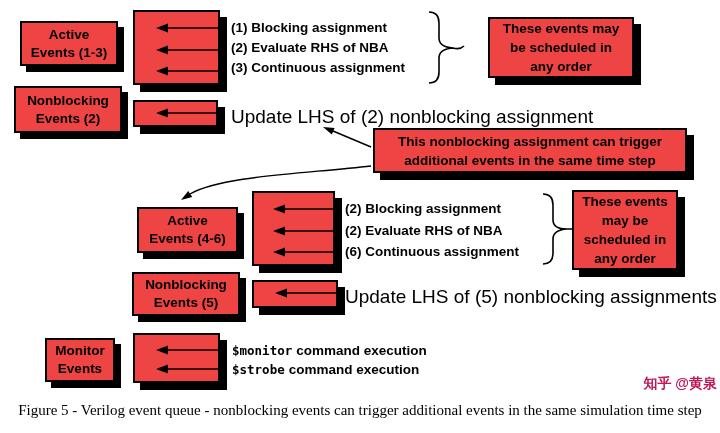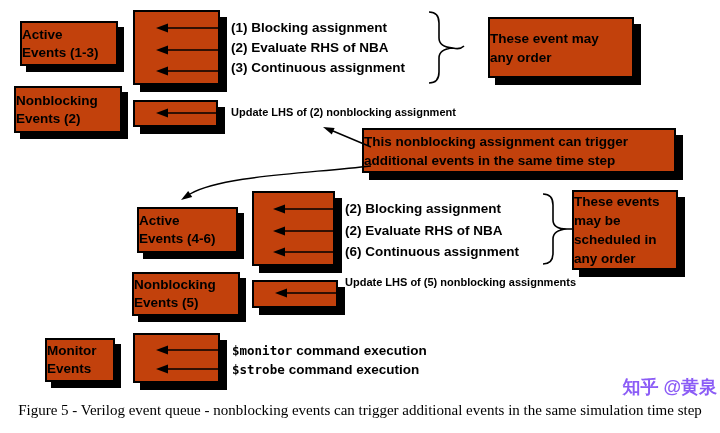--- a/index.html
+++ b/index.html
@@ -1,41 +1,41 @@
 <!DOCTYPE html>
 <html><head>
 <meta charset="utf-8">
 <style>
   html,body{margin:0;padding:0;background:#fff;}
   #canvas{position:relative;width:720px;height:433px;background:#fff;overflow:hidden;
           font-family:"Liberation Sans",sans-serif;color:#000;}
-  .box{position:absolute;box-sizing:border-box;background:#c2410c;border:2px solid #000;
-       display:flex;flex-direction:column;align-items:flex-start;justify-content:center;
+  .box{position:absolute;box-sizing:border-box;background:#ef4444;border:2px solid #000;
+       display:flex;flex-direction:column;align-items:center;justify-content:center;
        text-align:center;font-weight:bold;}
   .label-box{font-size:13.5px;line-height:18px;box-shadow:6px 6px 0 #000;}
   .arrow-box{box-shadow:7px 7px 0 #000;}
   .note-box{font-size:13.5px;line-height:19px;box-shadow:7px 7px 0 #000;}
   .trigger-box{font-size:13.5px;line-height:19px;box-shadow:7px 7px 0 #000;}
   .items{position:absolute;font-weight:bold;font-size:13.5px;white-space:nowrap;}
   .items-1{line-height:20px;}
   .items-3{line-height:21.5px;}
   .items-5{line-height:19px;}
-  .single-item{position:absolute;font-weight:bold;font-size:11px;white-space:nowrap;}
+  .single-item{position:absolute;font-weight:normal;font-size:19px;white-space:nowrap;}
   .mono{font-family:"DejaVu Sans Mono",monospace;font-size:12.5px;margin-right:4px;}
   .brace{position:absolute;}
   .brace path{stroke:#000;stroke-width:1.6;fill:none;}
   svg.arrows{display:block;}
   svg.arrows line{stroke:#000;stroke-width:1.6;}
   svg.arrows polygon{fill:#000;}
   #connectors{position:absolute;left:0;top:0;pointer-events:none;}
   #connectors path{stroke:#000;stroke-width:1.4;fill:none;}
   #connectors polygon{fill:#000;}
   .caption{position:absolute;left:0;right:0;top:402px;text-align:center;
            font-family:"Liberation Serif",serif;font-size:15px;white-space:nowrap;}
-  .watermark{position:absolute;right:3px;top:375px;font-size:18px;color:#8b5cf6;
+  .watermark{position:absolute;right:3px;top:375px;font-size:14px;color:#be185d;
              font-weight:bold;white-space:nowrap;}
 </style>
 </head>
 <body>
 
 <div id="canvas">
 
   <div class="box label-box" style="left:20px;top:21px;width:98px;height:45px;">
     <div>Active</div>
     <div>Events (1-3)</div>
@@ -62,41 +62,42 @@
     <div>(1) Blocking assignment</div>
     <div>(2) Evaluate RHS of NBA</div>
     <div>(3) Continuous assignment</div>
   </div>
 
   <svg class="brace" style="left:424px;top:11px;" width="66" height="73" viewBox="0 0 66 73">
     <path d="M5,1 Q15,1 15,12 L15,27 Q15,36 29,37 Q15,38 15,47 L15,61 Q15,72 5,72 M29,37 Q36,39 40,35"></path>
   </svg>
 
   <div class="box note-box" style="left:488px;top:17px;width:146px;height:61px;">
-    <div>These event may</div>
+    <div>These events may</div>
+    <div>be scheduled in</div>
     <div>any order</div>
   </div>
 
   <div class="box label-box" style="left:14px;top:86px;width:108px;height:47px;">
     <div>Nonblocking</div>
     <div>Events (2)</div>
   </div>
 
   <div class="box arrow-box" style="left:133px;top:100px;width:85px;height:27px;">
     <svg class="arrows" width="81" height="23" viewBox="0 0 81 23">
       <g>
           <line x1="32" y1="11" x2="81" y2="11"></line>
           <polygon points="21,11 33,6.5 33,15.5"></polygon>
         </g>
     </svg>
   </div>
 
   <div class="single-item" style="left:231px;top:106px;">Update LHS of (2) nonblocking assignment</div>
 
-  <div class="box trigger-box" style="left:362px;top:128px;width:314px;height:45px;">
+  <div class="box trigger-box" style="left:373px;top:128px;width:314px;height:45px;">
     <div>This nonblocking assignment can trigger</div>
     <div>additional events in the same time step</div>
   </div>
 
   <svg id="connectors" width="720" height="433" viewBox="0 0 720 433">
     <g>
       <path d="M371,147 L333,131"></path>
       <polygon points="323,127 334.6,127.9 331.8,134.5"></polygon>
     </g>
     <g>
@@ -151,21 +152,21 @@
 
   <div class="box arrow-box" style="left:252px;top:280px;width:86px;height:28px;">
     <svg class="arrows" width="82" height="24" viewBox="0 0 82 24">
       <g>
           <line x1="32" y1="11" x2="82" y2="11"></line>
           <polygon points="21,11 33,6.5 33,15.5"></polygon>
         </g>
     </svg>
   </div>
 
-  <div class="single-item" style="left:345px;top:276px;">Update LHS of (5) nonblocking assignments</div>
+  <div class="single-item" style="left:345px;top:286px;">Update LHS of (5) nonblocking assignments</div>
 
   <div class="box label-box" style="left:45px;top:338px;width:70px;height:44px;">
     <div>Monitor</div>
     <div>Events</div>
   </div>
 
   <div class="box arrow-box" style="left:133px;top:333px;width:87px;height:50px;">
     <svg class="arrows" width="83" height="46" viewBox="0 0 83 46">
       <g>
           <line x1="32" y1="15" x2="83" y2="15"></line>

